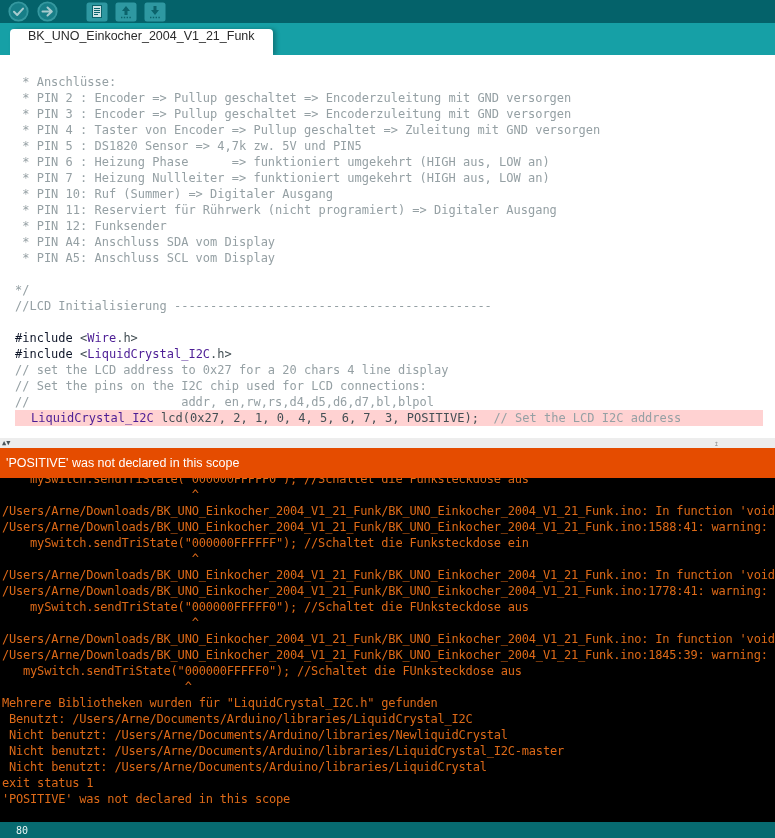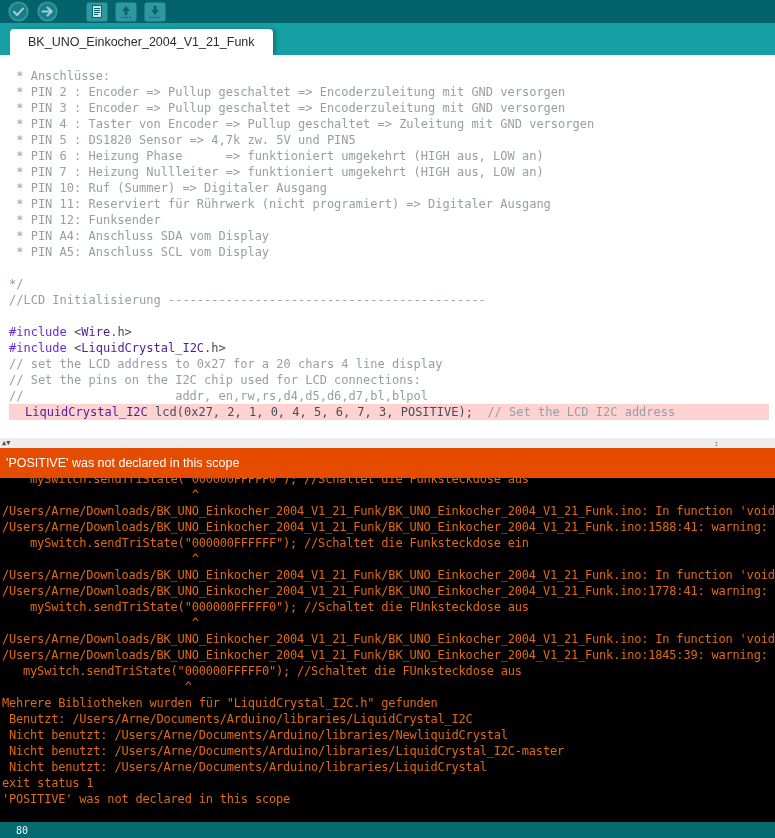--- a/index.html
+++ b/index.html
@@ -9,32 +9,32 @@
 
   
   #toolbar{top:0;height:23px;background:#04626A;display:flex;align-items:center;gap:7px;padding-left:7px;}
   .tbtn{width:22px;height:20px;border:none;padding:0;background:transparent;cursor:pointer;display:flex;align-items:center;justify-content:center;}
   .tbtn svg{display:block;}
   .grp-gap{width:14px;}
 
   
   #tabbar{top:23px;height:32px;background:#16A0A6;}
   #tab{position:absolute;left:10px;bottom:0;height:26px;background:#FFFFFF;
-       border-radius:4px 4px 0 0;display:flex;align-items:center;padding:0 18px;
+       border-radius:4px 4px 0 0;display:flex;padding:0 18px;
        box-shadow:3px 0 4px rgba(0,0,0,0.25);
        font-family:"Liberation Sans","DejaVu Sans",sans-serif;font-size:12.5px;color:#2B2B2B;cursor:pointer;}
 
   
   #editor{top:55px;height:382px;background:#FFFFFF;overflow:hidden;cursor:text;}
-  #editor-pre{margin:6px;padding:7px 0 0 3px;font-size:12px;line-height:16px;}
+  #editor-pre{margin:12px;padding:7px 0 0 3px;font-size:12px;line-height:16px;}
   .ed-line{height:16px;white-space:pre;}
   .ed-line.hl{background:#FFD2D2;padding-left:16px;}
   .p{color:#434F54;}
   .c{color:#95A0A4;}
-  .k{color:#6d28d9;}
+  .k{color:#0f172a;}
   .l{color:#4c1d95;}
 
   
   #scrollstrip{top:437px;height:11px;background:#EDEDED;border-top:1px solid #fff;}
   #scroll-arrows{position:absolute;left:2px;top:0px;font-size:7px;color:#4A5459;letter-spacing:0px;line-height:11px;}
   #resize-glyph{position:absolute;left:714px;top:0px;font-size:8px;color:#9a9a9a;line-height:11px;}
 
   
   #errorbar{top:448px;height:30px;background:#E54C00;display:flex;align-items:center;
             font-family:"Liberation Sans","DejaVu Sans",sans-serif;font-size:12.5px;color:#FFFFFF;padding-left:6px;box-sizing:border-box;}

